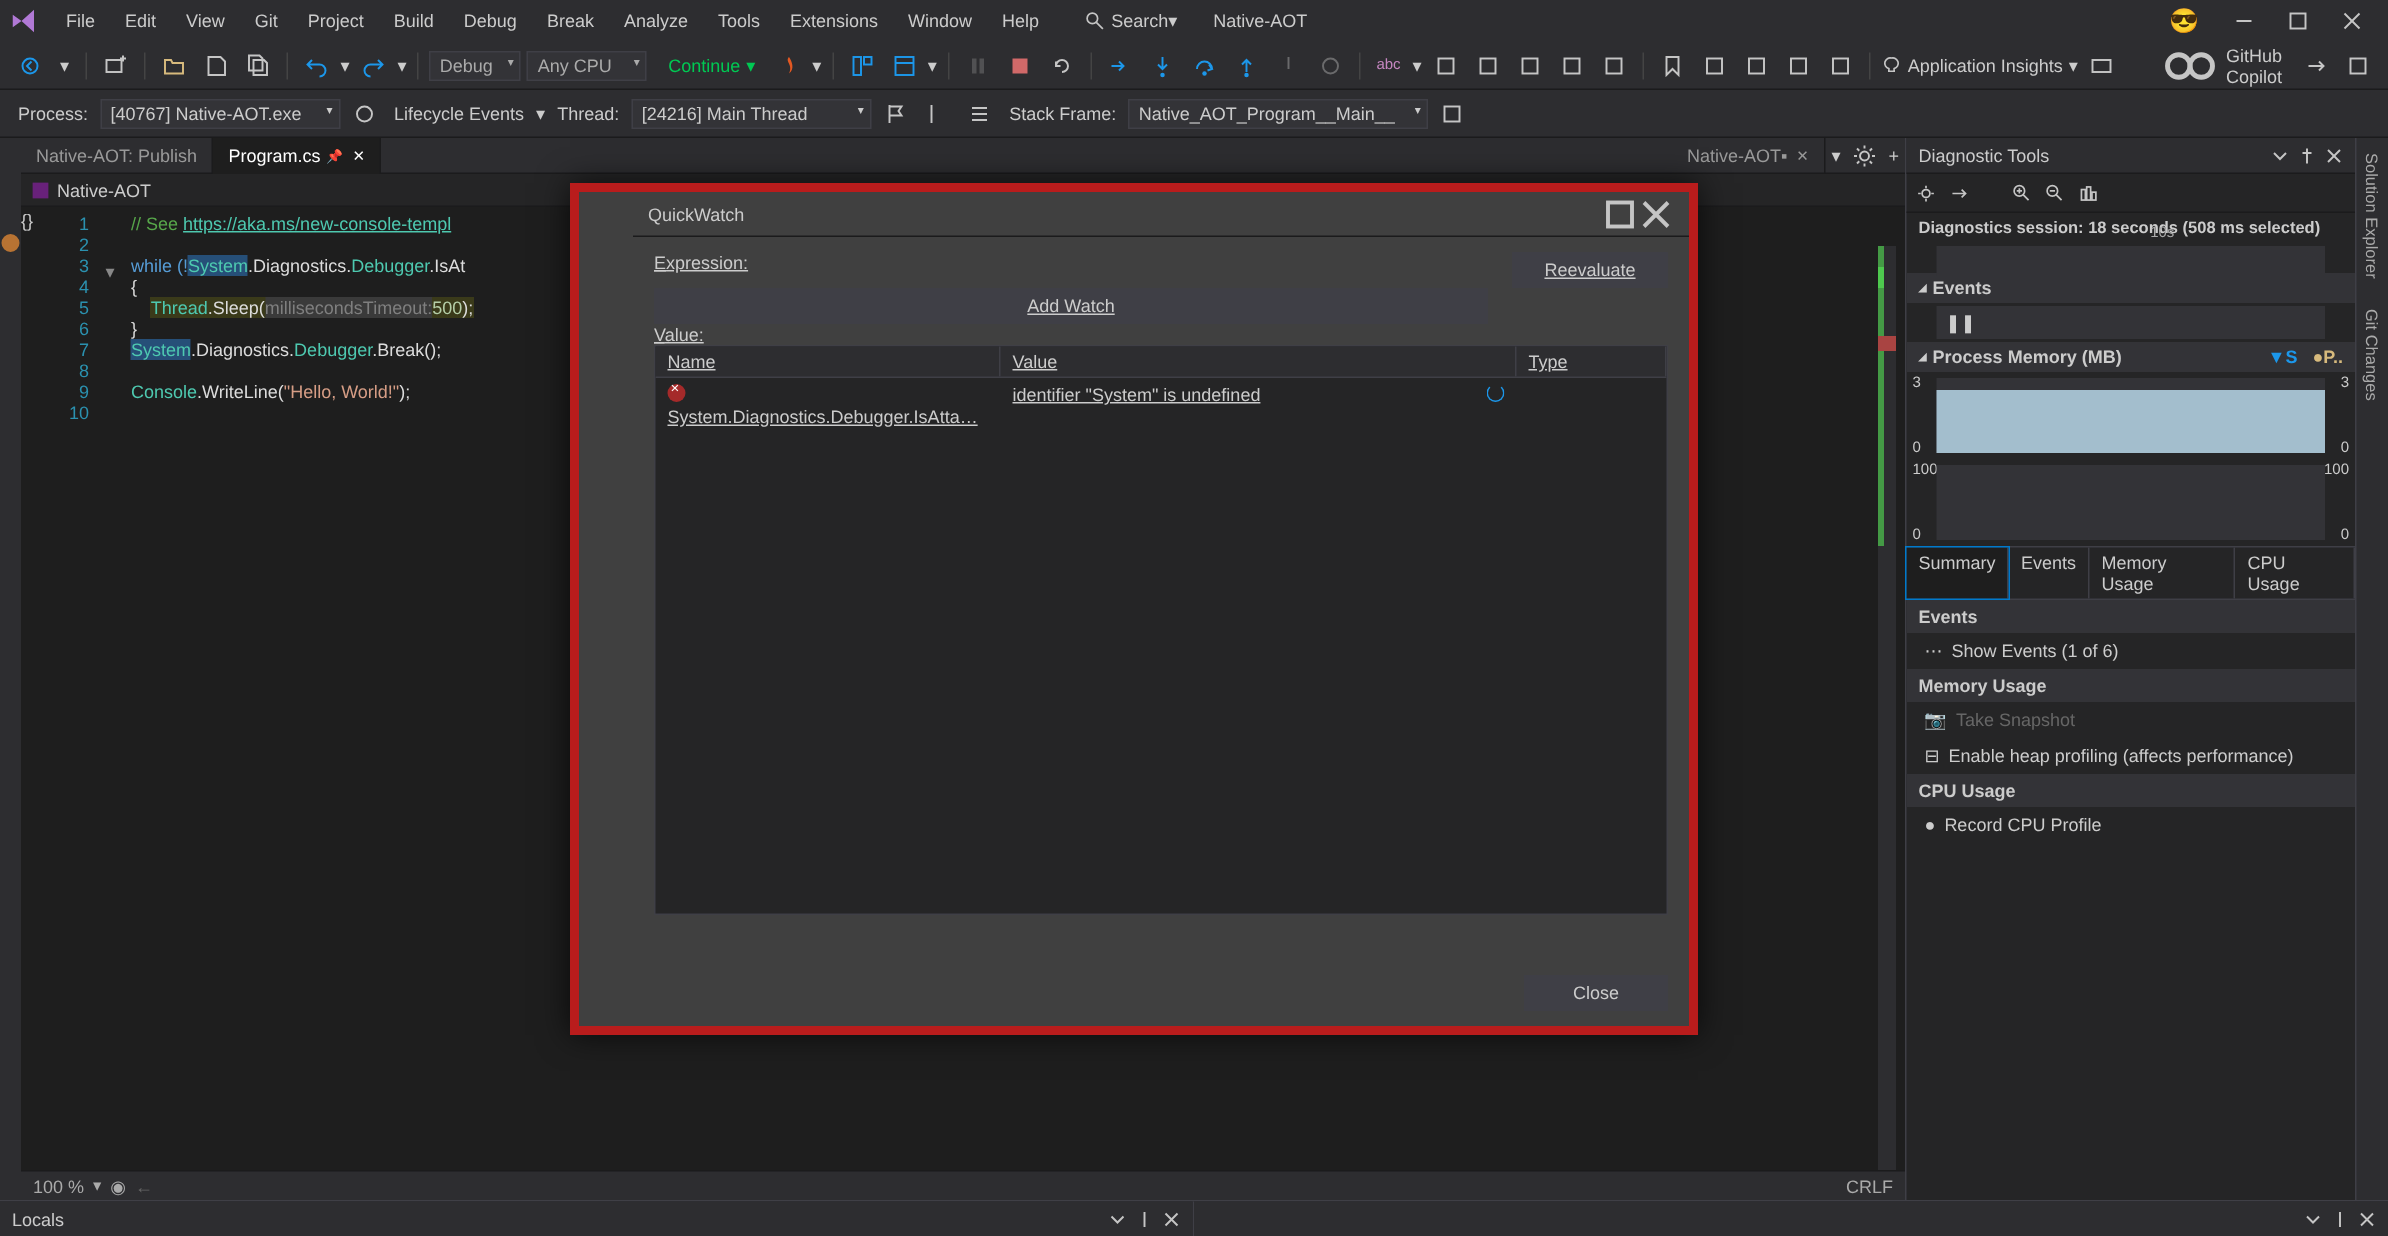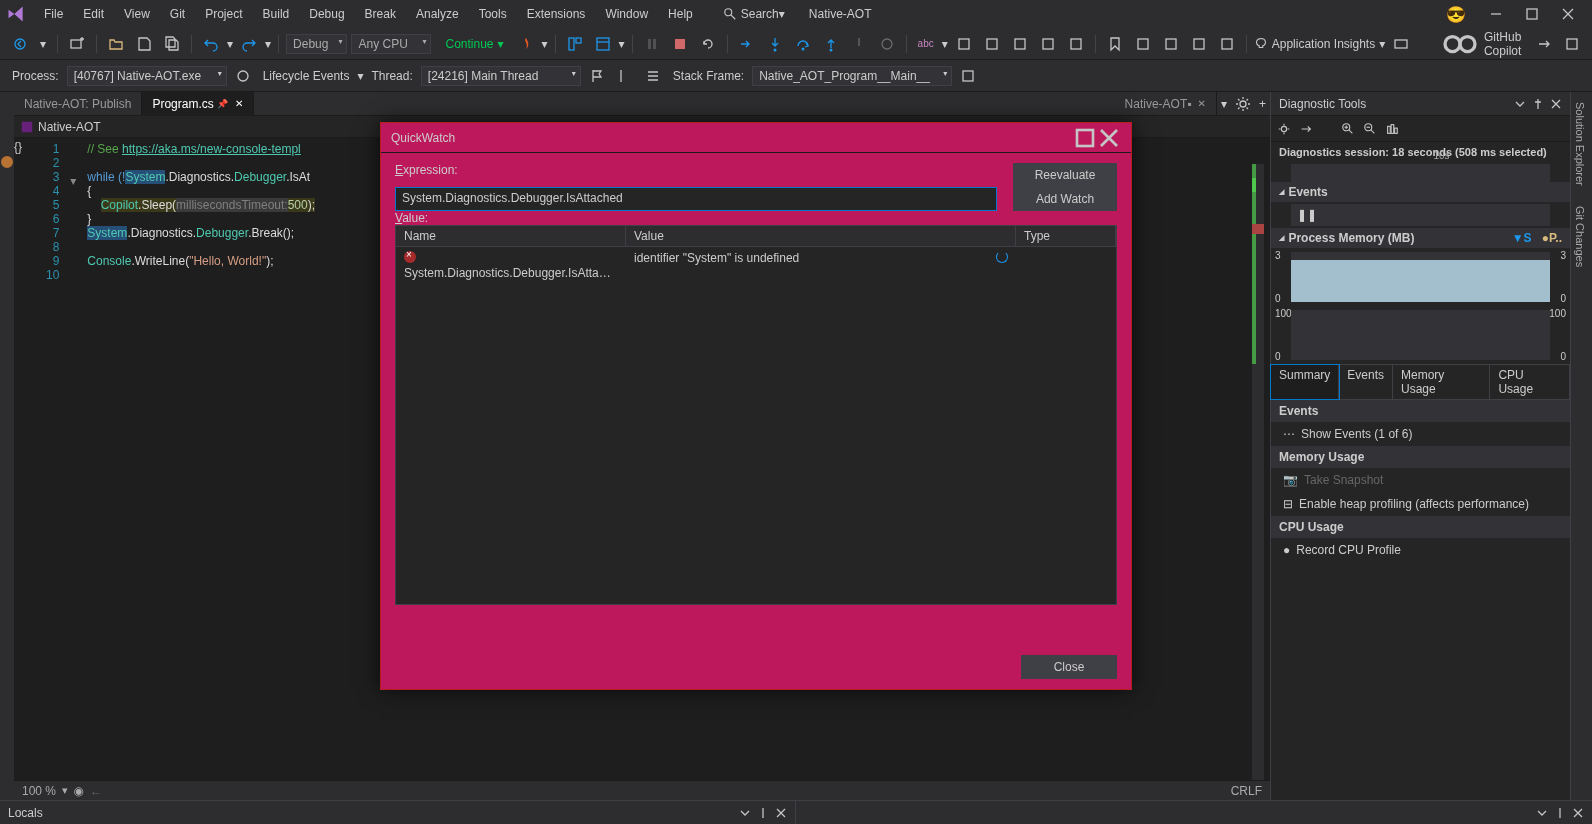--- a/index.html
+++ b/index.html
@@ -77,25 +77,25 @@
 
 .side-tabs { width: 22px; background:#2d2d30; border-left:1px solid #3f3f46;}
 .side-tab { writing-mode:vertical-rl; padding:10px 3px; font-size:11px; color:#aaa; cursor:pointer;}
 
 
 .bottom { height: 190px; display:flex; border-top:1px solid #3f3f46;}
 .bottom-left { width: 50%; border-right:1px solid #3f3f46; display:flex; flex-direction:column;}
 .bottom-right { flex:1; display:flex; flex-direction:column;}
 
 
-.quickwatch { position:absolute; left:380px; top:122px; width:752px; height:568px; background:#be185d; border:1px solid #b91c1c; box-shadow:0 0 20px rgba(0,0,0,.7); display:flex; flex-direction:column; z-index:100;}
+.quickwatch { position:absolute; left:380px; top:122px; width:752px; height:568px; background:#404040; border:6px solid #b91c1c; box-shadow:0 0 20px rgba(0,0,0,.7); display:flex; flex-direction:column; z-index:100;padding-left:36px;}
 .qw-title { height:30px; display:flex; align-items:center; padding:0 10px; border-bottom:1px solid #1b1b1c;}
 .qw-title .spacer{flex:1;}
 .qw-title .wbtn{width:24px;height:24px;display:flex;align-items:center;justify-content:center;cursor:pointer;}
-.qw-body { flex:1; padding:10px 14px; display:grid; grid-template-columns:1fr 104px; gap:0 16px; align-content:start;}
+.qw-body { flex:1; padding:10px 14px; display:grid; grid-template-columns:1fr 104px; gap:0 16px; align-content:start;text-decoration:underline;}
 .qw-label{color:#ccc;}
 .qw-label u{text-decoration:underline;}
 .qw-input { background:#252526; border:1px solid #007acc; color:#ccc; padding:3px 6px; grid-column:1;}
 .qw-btn { background:#3f3f46; border:none; color:#ccc; padding:5px 0; cursor:pointer;}
 .qw-table-wrap { grid-column:1/3; border:1px solid #3f3f46; height:380px; background:#252526;}
 .qw-thdr{display:flex; background:#2d2d30; border-bottom:1px solid #3f3f46;}
 .qw-thdr > div{padding:3px 8px; border-right:1px solid #3f3f46;}
 .qw-row{display:flex;}
 .qw-row > div{padding:4px 8px;}
 .qw-cn{flex:0 0 230px;} .qw-cv{flex:1;} .qw-ct{flex:0 0 100px;}
@@ -440,21 +440,21 @@
     <div class="code-wrap">
       <div style="width:14px">
           <div style="margin-top:2px">{}</div>
         </div>
       <div class="line-numbers">1<br>2<br>3<br>4<br>5<br>6<br>7<br>8<br>9<br>10</div>
       <div style="width:12px;text-align:center;color:#888;padding-top:36px">▾</div>
       <div class="code"><span class="c-comment">// See </span><span class="c-link">https://aka.ms/new-console-templ</span>
  
 <span class="c-kw">while (!</span><span class="c-type">System</span><span class="c-punc">.Diagnostics.</span><span class="c-type2">Debugger</span><span class="c-punc">.IsAt</span>
 <span class="c-punc">{</span>
-    <span style="background:#3a3a1a"><span class="c-type2">Copilot</span><span class="c-punc">.Sleep(</span><span class="c-param">millisecondsTimeout:</span><span class="c-num">500</span><span class="c-punc">);</span></span>
+    <span style="background:#3a3a1a"><span class="c-type2">Thread</span><span class="c-punc">.Sleep(</span><span class="c-param">millisecondsTimeout:</span><span class="c-num">500</span><span class="c-punc">);</span></span>
 <span class="c-punc">}</span>
 <span class="c-type">System</span><span class="c-punc">.Diagnostics.</span><span class="c-type2">Debugger</span><span class="c-punc">.Break();</span>
  
 <span class="c-type2">Console</span><span class="c-punc">.WriteLine(</span><span class="c-string">"Hello, World!"</span><span class="c-punc">);</span></div>
       <div class="scroll-marker">
         <div class="green" style="top:14px;height:14px"></div>
         <div class="green" style="top:0;height:200px;background:#4ec94e;opacity:.7"></div>
         <div style="position:absolute;top:60px;width:100%;height:10px;background:#a94442"></div>
       </div>
     </div>
@@ -612,21 +612,20 @@
     <span class="wbtn">
         <svg viewBox="0 0 12 12">
           <line x1="2" y1="2" x2="10" y2="10" class="ic"></line>
           <line x1="10" y1="2" x2="2" y2="10" class="ic"></line>
         </svg>
       </span>
   </div>
   <div class="qw-body">
     <div class="qw-label"><u>E</u>xpression:</div>
     <button class="qw-btn">Reevaluate</button>
-    <div class="qw-input" style="position:relative">System.Diagnostics.Debugger.IsAttached</div>
     <button class="qw-btn">Add Watch</button>
     <div class="qw-label" style="grid-column:1"><u>V</u>alue:</div>
     <div class="qw-table-wrap">
       <div class="qw-thdr">
         <div class="qw-cn">Name</div>
         <div class="qw-cv">Value</div>
         <div class="qw-ct">Type</div>
       </div>
       <div class="qw-row">
         <div class="qw-cn"><span class="err-circle"></span><span>System.Diagnostics.Debugger.IsAtta…</span></div>

